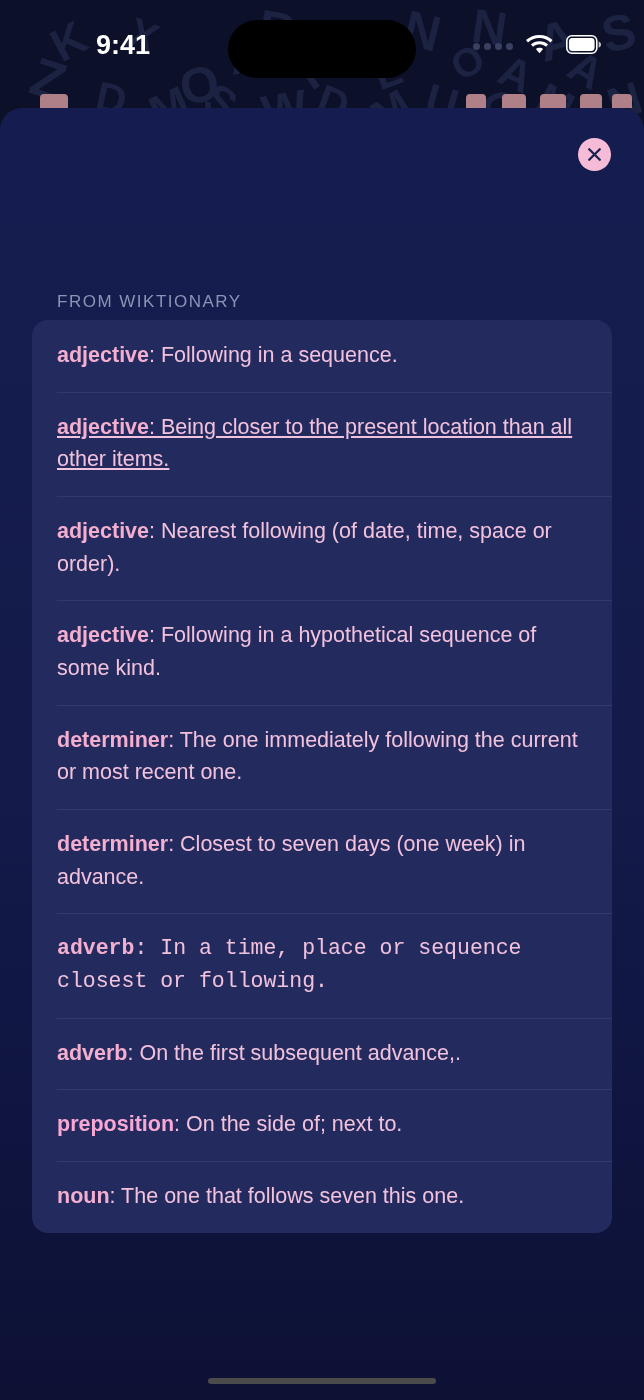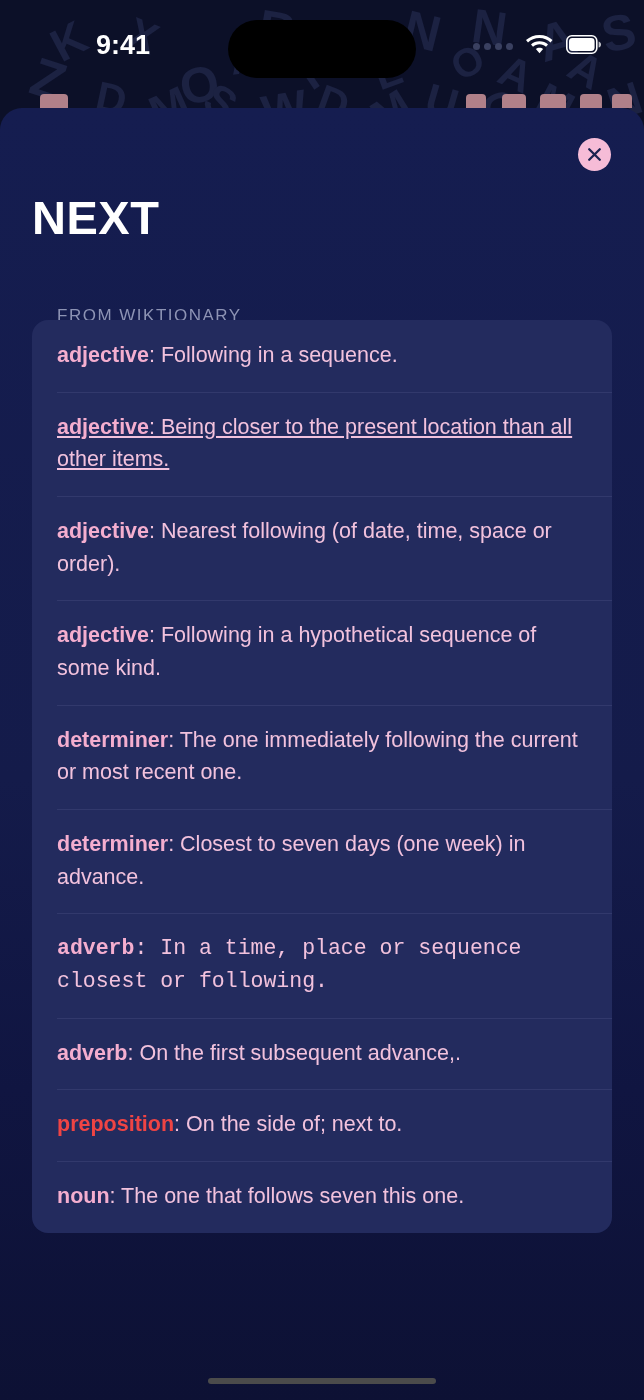--- a/index.html
+++ b/index.html
@@ -237,23 +237,22 @@
   </div>
 
   <div id="sheet">
 
     <button id="close-btn" aria-label="Close">
       <svg width="17" height="17" viewBox="0 0 17 17">
         <path d="M3.2 3.2 L13.8 13.8 M13.8 3.2 L3.2 13.8" stroke="#1b2250" stroke-width="2.3" stroke-linecap="round" fill="none"></path>
       </svg>
     </button>
 
-    <h1 id="page-title" style="top: 86px;">NEXT</h1>
-
-    <div id="source-label" style="top: 198px;">FROM WIKTIONARY</div>
+
+    <div id="source-label" style="top: 184px;">FROM WIKTIONARY</div>
 
     <div id="definitions-card" style="background: rgb(35, 43, 94); top: 212px;">
         <div class="def-row">
           <div class="def-text" style="color: rgb(242, 194, 221);"><span class="pos" style="color: rgb(244, 174, 207);">adjective</span><span>: </span><span>Following in a sequence.</span></div>
         </div>
         <div class="def-row">
           <div class="def-text" style="color: rgb(242, 194, 221); text-decoration: underline;"><span class="pos" style="color: rgb(244, 174, 207);">adjective</span><span>: </span><span>Being closer to the present location than all other items.</span></div>
         </div>
         <div class="def-row">
           <div class="def-text" style="color: rgb(242, 194, 221);"><span class="pos" style="color: rgb(244, 174, 207);">adjective</span><span>: </span><span>Nearest following (of date, time, space or order).</span></div>
@@ -267,21 +266,21 @@
         <div class="def-row">
           <div class="def-text" style="color: rgb(242, 194, 221);"><span class="pos" style="color: rgb(244, 174, 207);">determiner</span><span>: </span><span>Closest to seven days (one week) in advance.</span></div>
         </div>
         <div class="def-row">
           <div class="def-text" style="color: rgb(242, 194, 221); font-family: Liberation Mono, monospace;"><span class="pos" style="color: rgb(244, 174, 207);">adverb</span><span>: </span><span>In a time, place or sequence closest or following.</span></div>
         </div>
         <div class="def-row">
           <div class="def-text" style="color: rgb(242, 194, 221);"><span class="pos" style="color: rgb(244, 174, 207);">adverb</span><span>: </span><span>On the first subsequent advance,.</span></div>
         </div>
         <div class="def-row">
-          <div class="def-text" style="color: rgb(242, 194, 221);"><span class="pos" style="color: #ef4444;">preposition</span><span>: </span><span>On the side of; next to.</span></div>
+          <div class="def-text" style="color: rgb(242, 194, 221);"><span class="pos" style="color: #f9a8d4;">preposition</span><span>: </span><span>On the side of; next to.</span></div>
         </div>
         <div class="def-row">
           <div class="def-text" style="color: rgb(242, 194, 221);"><span class="pos" style="color: rgb(244, 174, 207);">noun</span><span>: </span><span>The one that follows seven this one.</span></div>
         </div>
       </div>
 
   </div>
 
   <div id="home-indicator" style="background: rgb(75, 75, 75);"></div>
 

